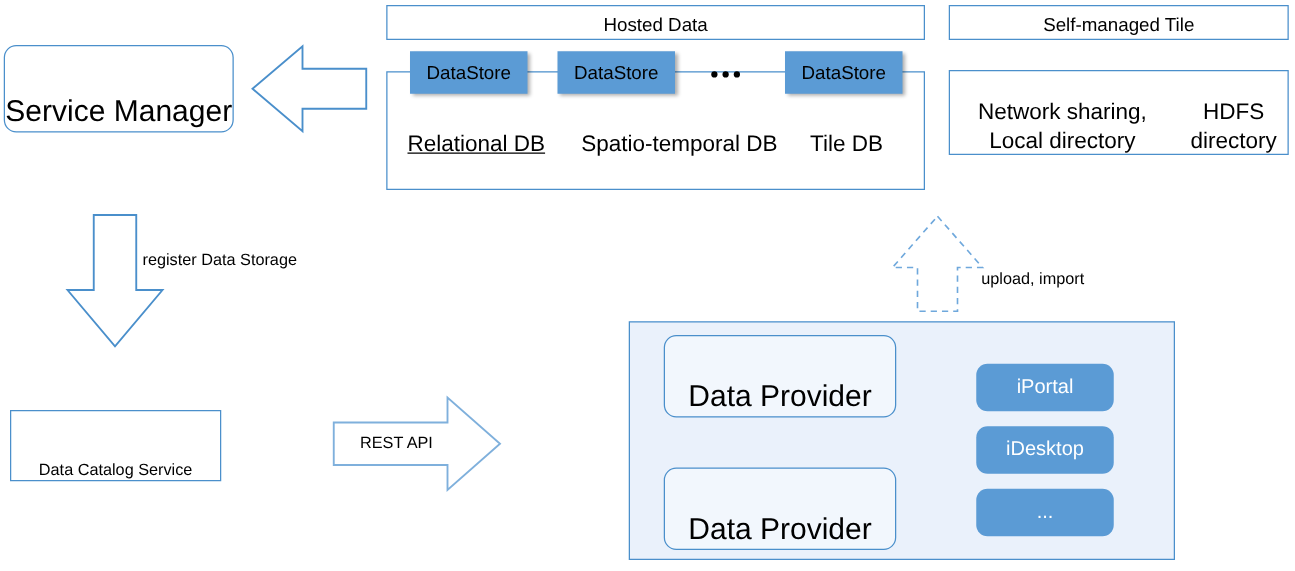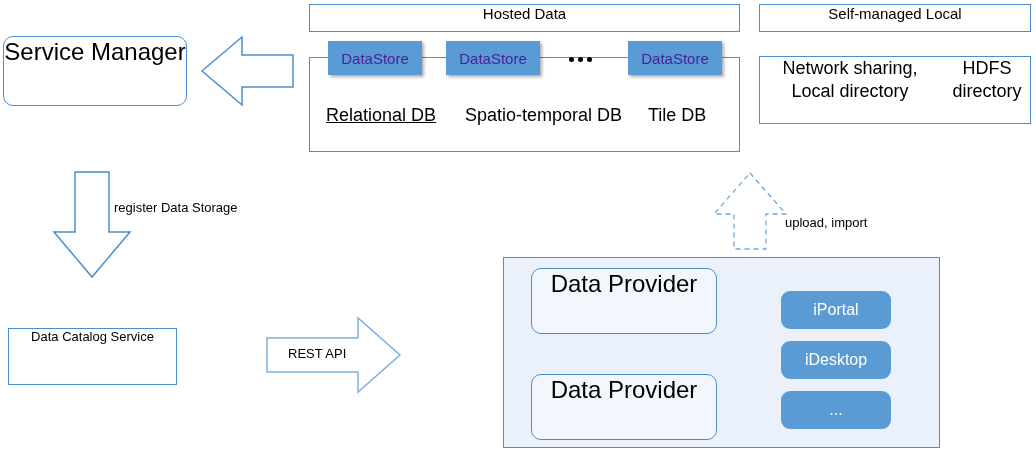--- a/index.html
+++ b/index.html
@@ -20,32 +20,32 @@
     overflow: hidden;
   }
   .abs { position: absolute; }
 
   
   .box {
     box-sizing: border-box;
     border: 1.5px solid #4A8FCB;
     background: #ffffff;
     display: flex;
-    align-items: flex-start;
+    align-items: flex-end;
     justify-content: center;
     text-align: center;
     line-height: 1.25;
   }
   .box.rounded { border-radius: 10px; }
 
   
   .chip {
     box-sizing: border-box;
     background: #5B9BD5;
-    color: #4c1d95;
+    color: #000000;
     display: flex;
     align-items: center;
     justify-content: center;
     text-align: center;
     font-size: 15px;
     box-shadow: 2px 2px 3px rgba(0,0,0,0.32);
   }
   .pill {
     box-sizing: border-box;
     background: #5B9BD5;
@@ -130,21 +130,21 @@
 
   <div class="abs chip" style="left:628px; top:41px; width:94px; height:34px;">
     <span>DataStore</span>
   </div>
 
   <div class="abs label t-med" style="left:326px; top:104px;text-decoration:underline;">Relational DB</div>
   <div class="abs label t-med" style="left:465px; top:104px;">Spatio-temporal DB</div>
   <div class="abs label t-med" style="left:648px; top:104px;">Tile DB</div>
 
   <div class="abs box t-title" style="left:759px; top:4px; width:272px; height:28px;">
-    <span>Self-managed Local</span>
+    <span>Self-managed Tile</span>
   </div>
 
   <div class="abs box" style="left:759px; top:56px; width:272px; height:68px; flex-direction:row; gap:4px;">
     <span class="t-med">Network sharing, Local directory</span>
     <span class="t-med">HDFS directory</span>
   </div>
 
   <div class="abs" style="left:52px; top:170px; width:96px; height:110px;">
     <svg width="96" height="110" viewBox="0 0 96 110" aria-hidden="true">
       <polygon points="23,2 57,2 57,62 78,62 40,107 2,62 23,62" fill="#ffffff" stroke="#4A8FCB" stroke-width="1.5" stroke-linejoin="miter"></polygon>

